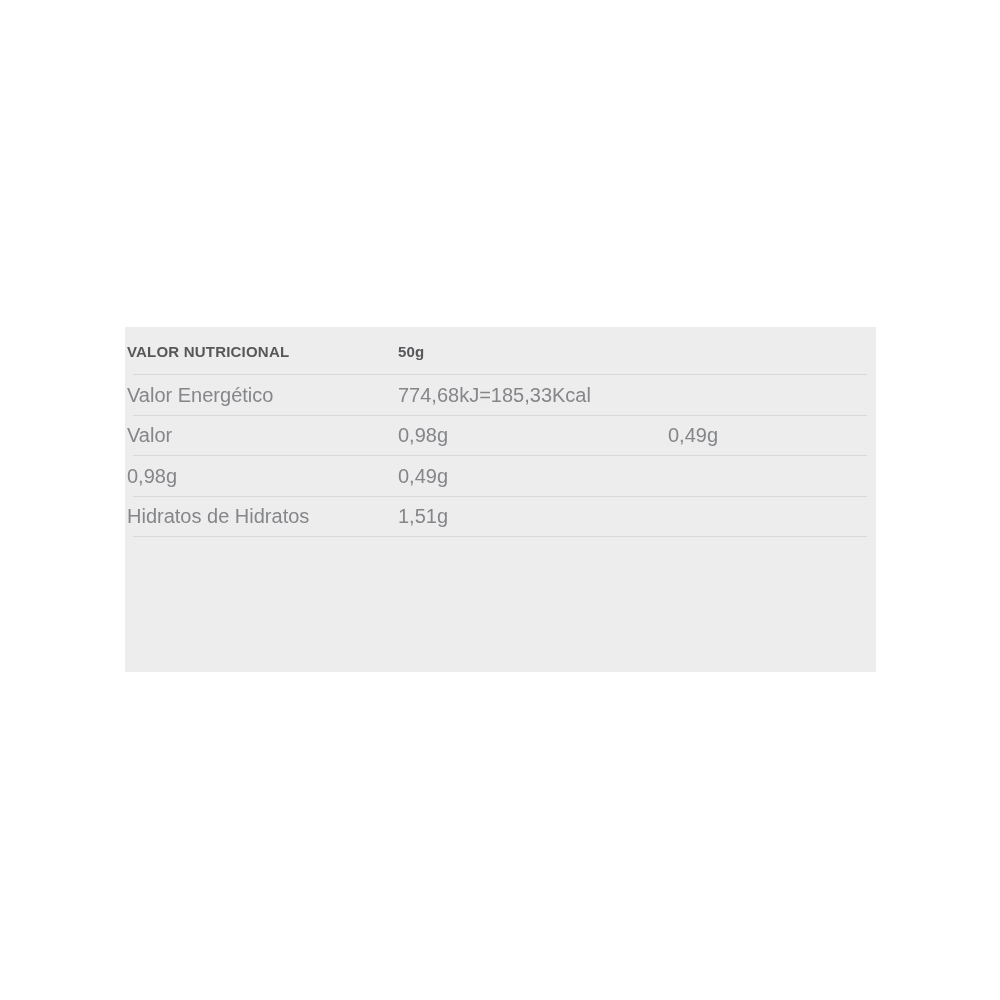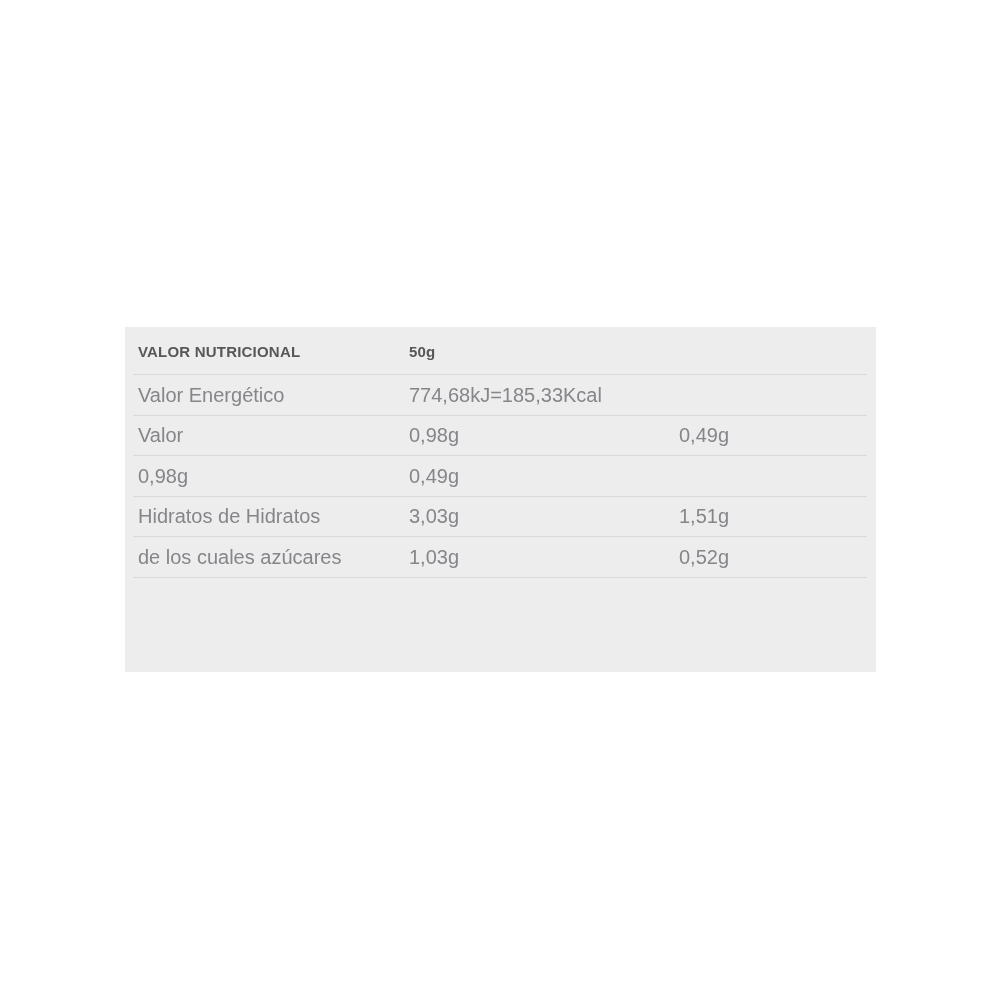--- a/index.html
+++ b/index.html
@@ -32,21 +32,21 @@
     width: 751px;
     height: 345px;
     background: var(--table-bg);
     padding-bottom: 13px;
   }
   .row {
     position: relative;
     display: grid;
     grid-template-columns: 271px 270px 1fr;
     align-items: center;
-    padding-left: 13px;
+    padding-left: 2px;
     border-radius: 23px;
   }
   .row::after {
     content: "";
     position: absolute;
     left: 8px;
     right: 9px;
     bottom: 0;
     height: 1px;
     background: var(--divider);
@@ -86,23 +86,17 @@
           <div class="cell">Valor</div>
           <div class="cell">0,98g</div>
           <div class="cell">0,49g</div>
         </div>
         <div class="row body">
           <div class="cell">0,98g</div>
           <div class="cell">0,49g</div>
         </div>
         <div class="row body">
           <div class="cell">Hidratos de Hidratos</div>
-          <div class="cell">3,03g</div>
           <div class="cell">1,51g</div>
-        </div>
-        <div class="row body">
-          <div class="cell">de los cuales azúcares</div>
-          <div class="cell">1,03g</div>
-          <div class="cell">0,52g</div>
         </div>
       </div>
   </div>
 </div>
 
 </body></html>

